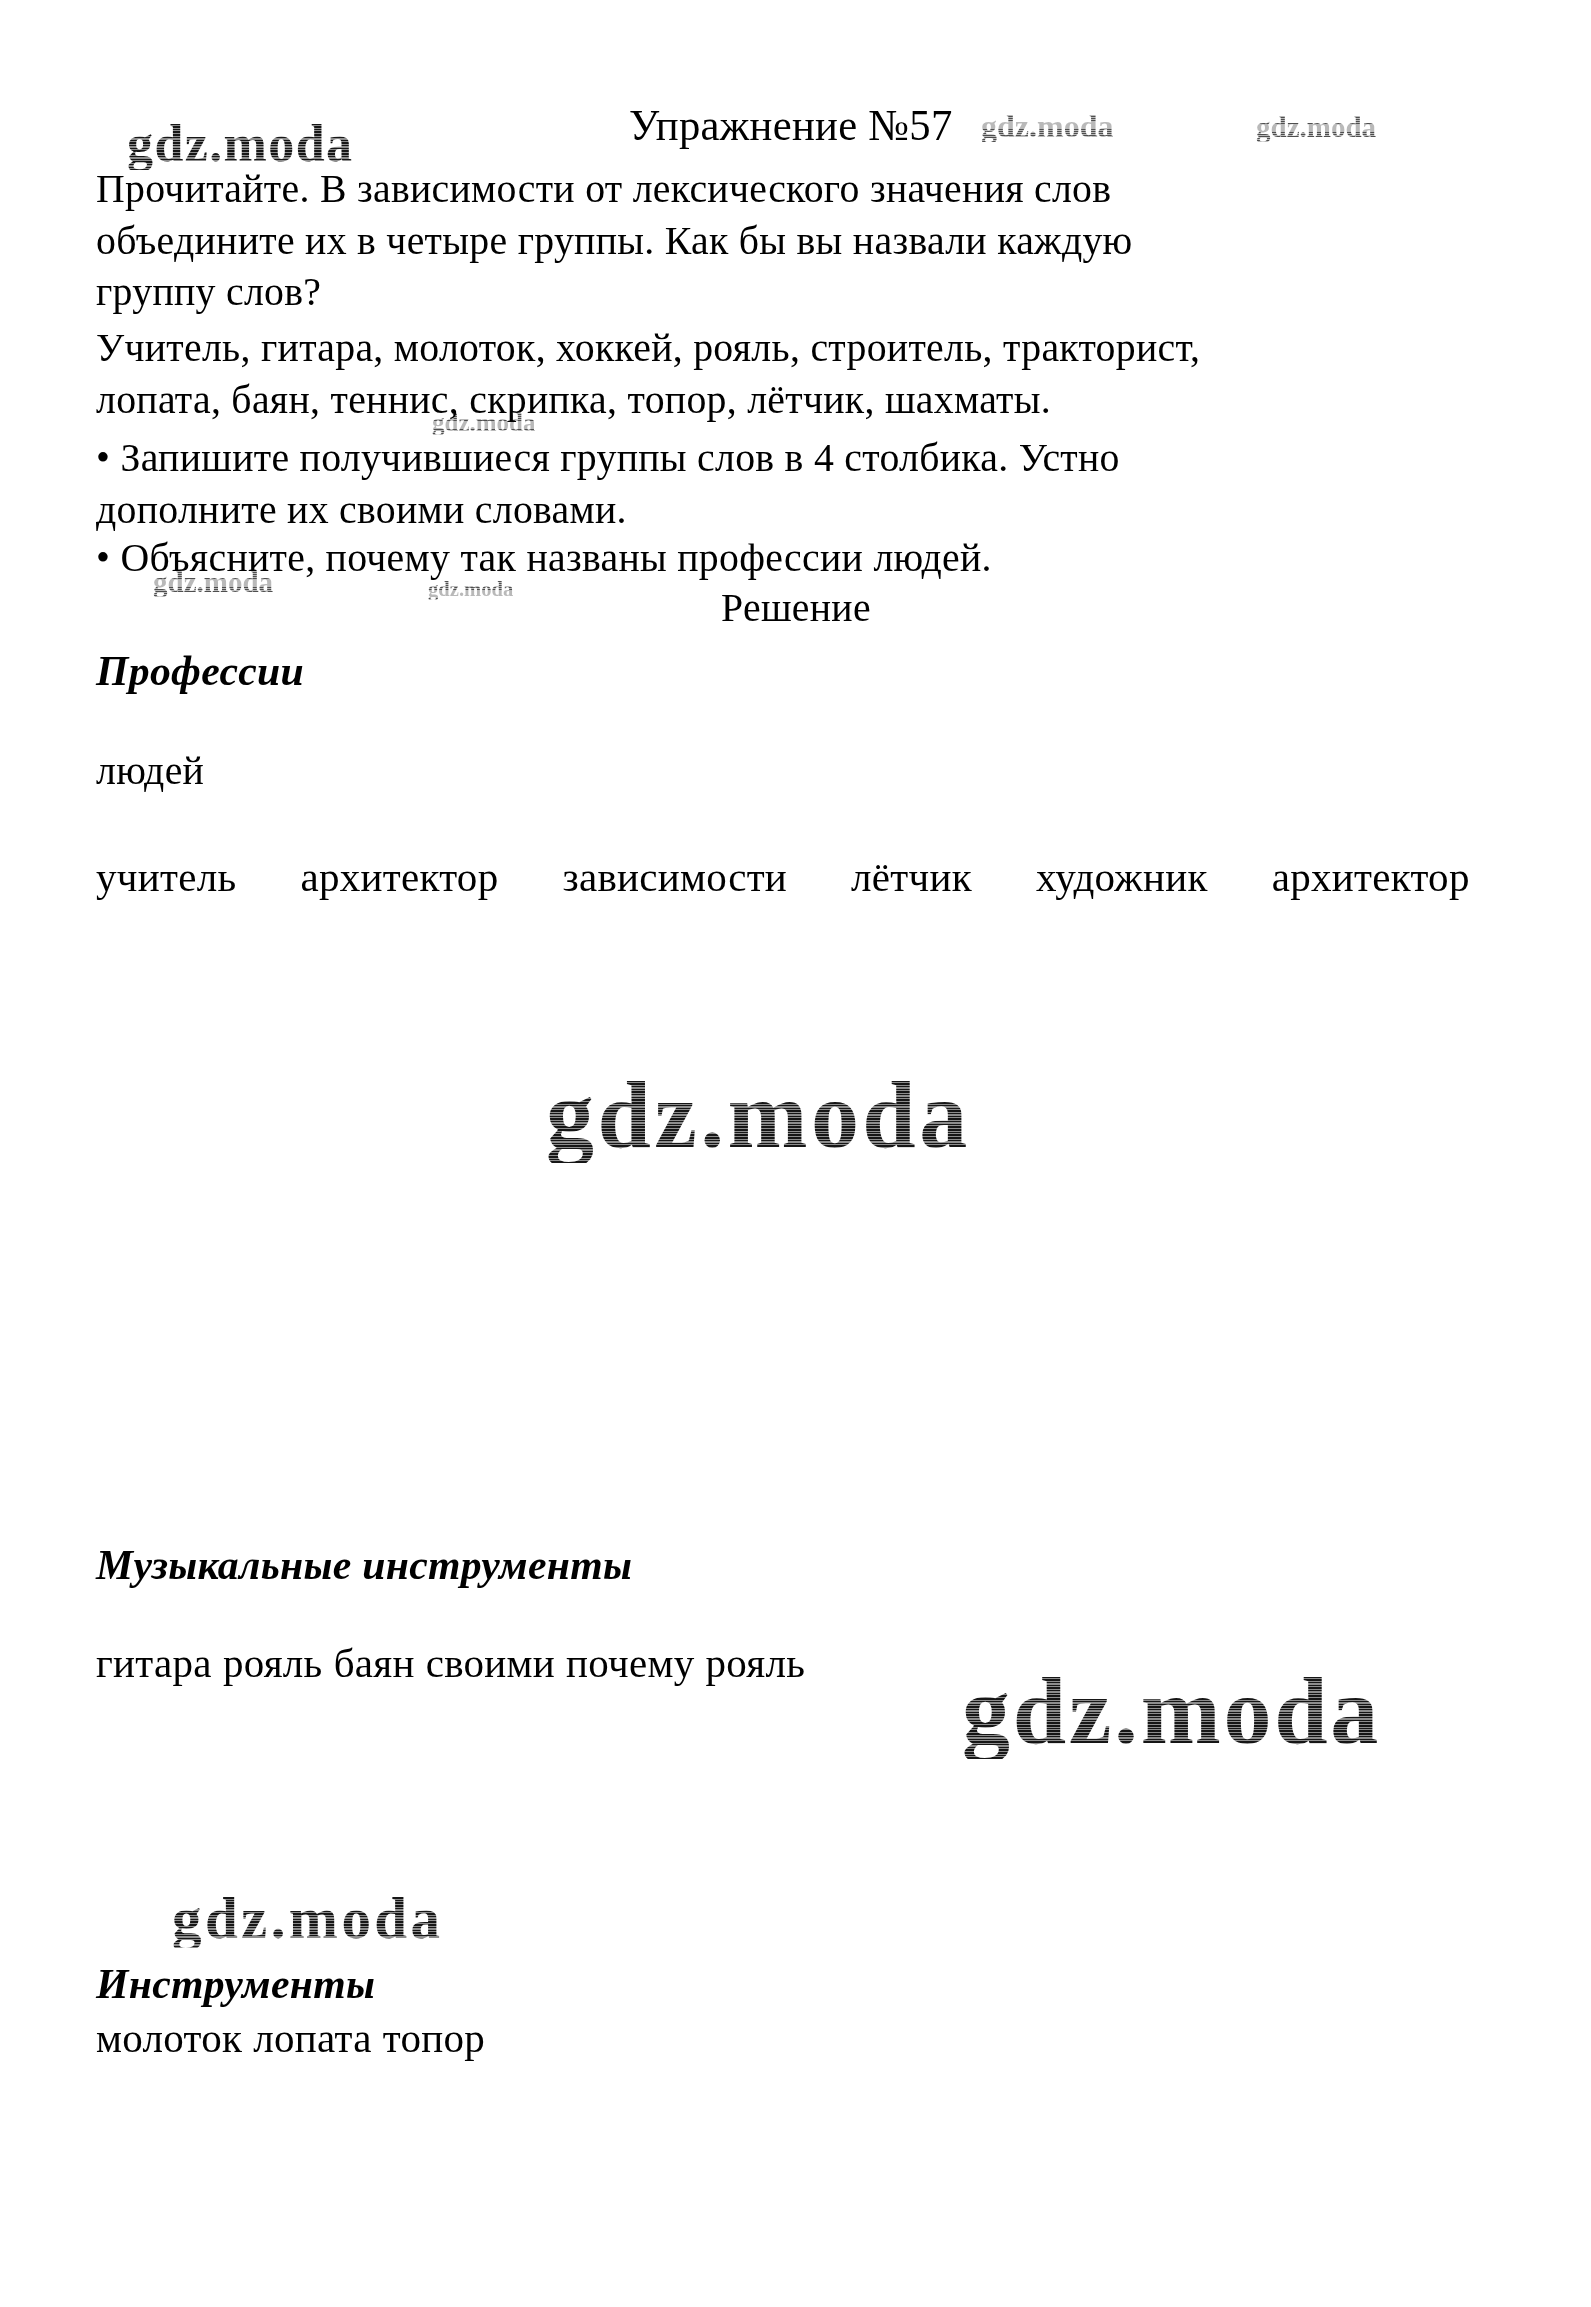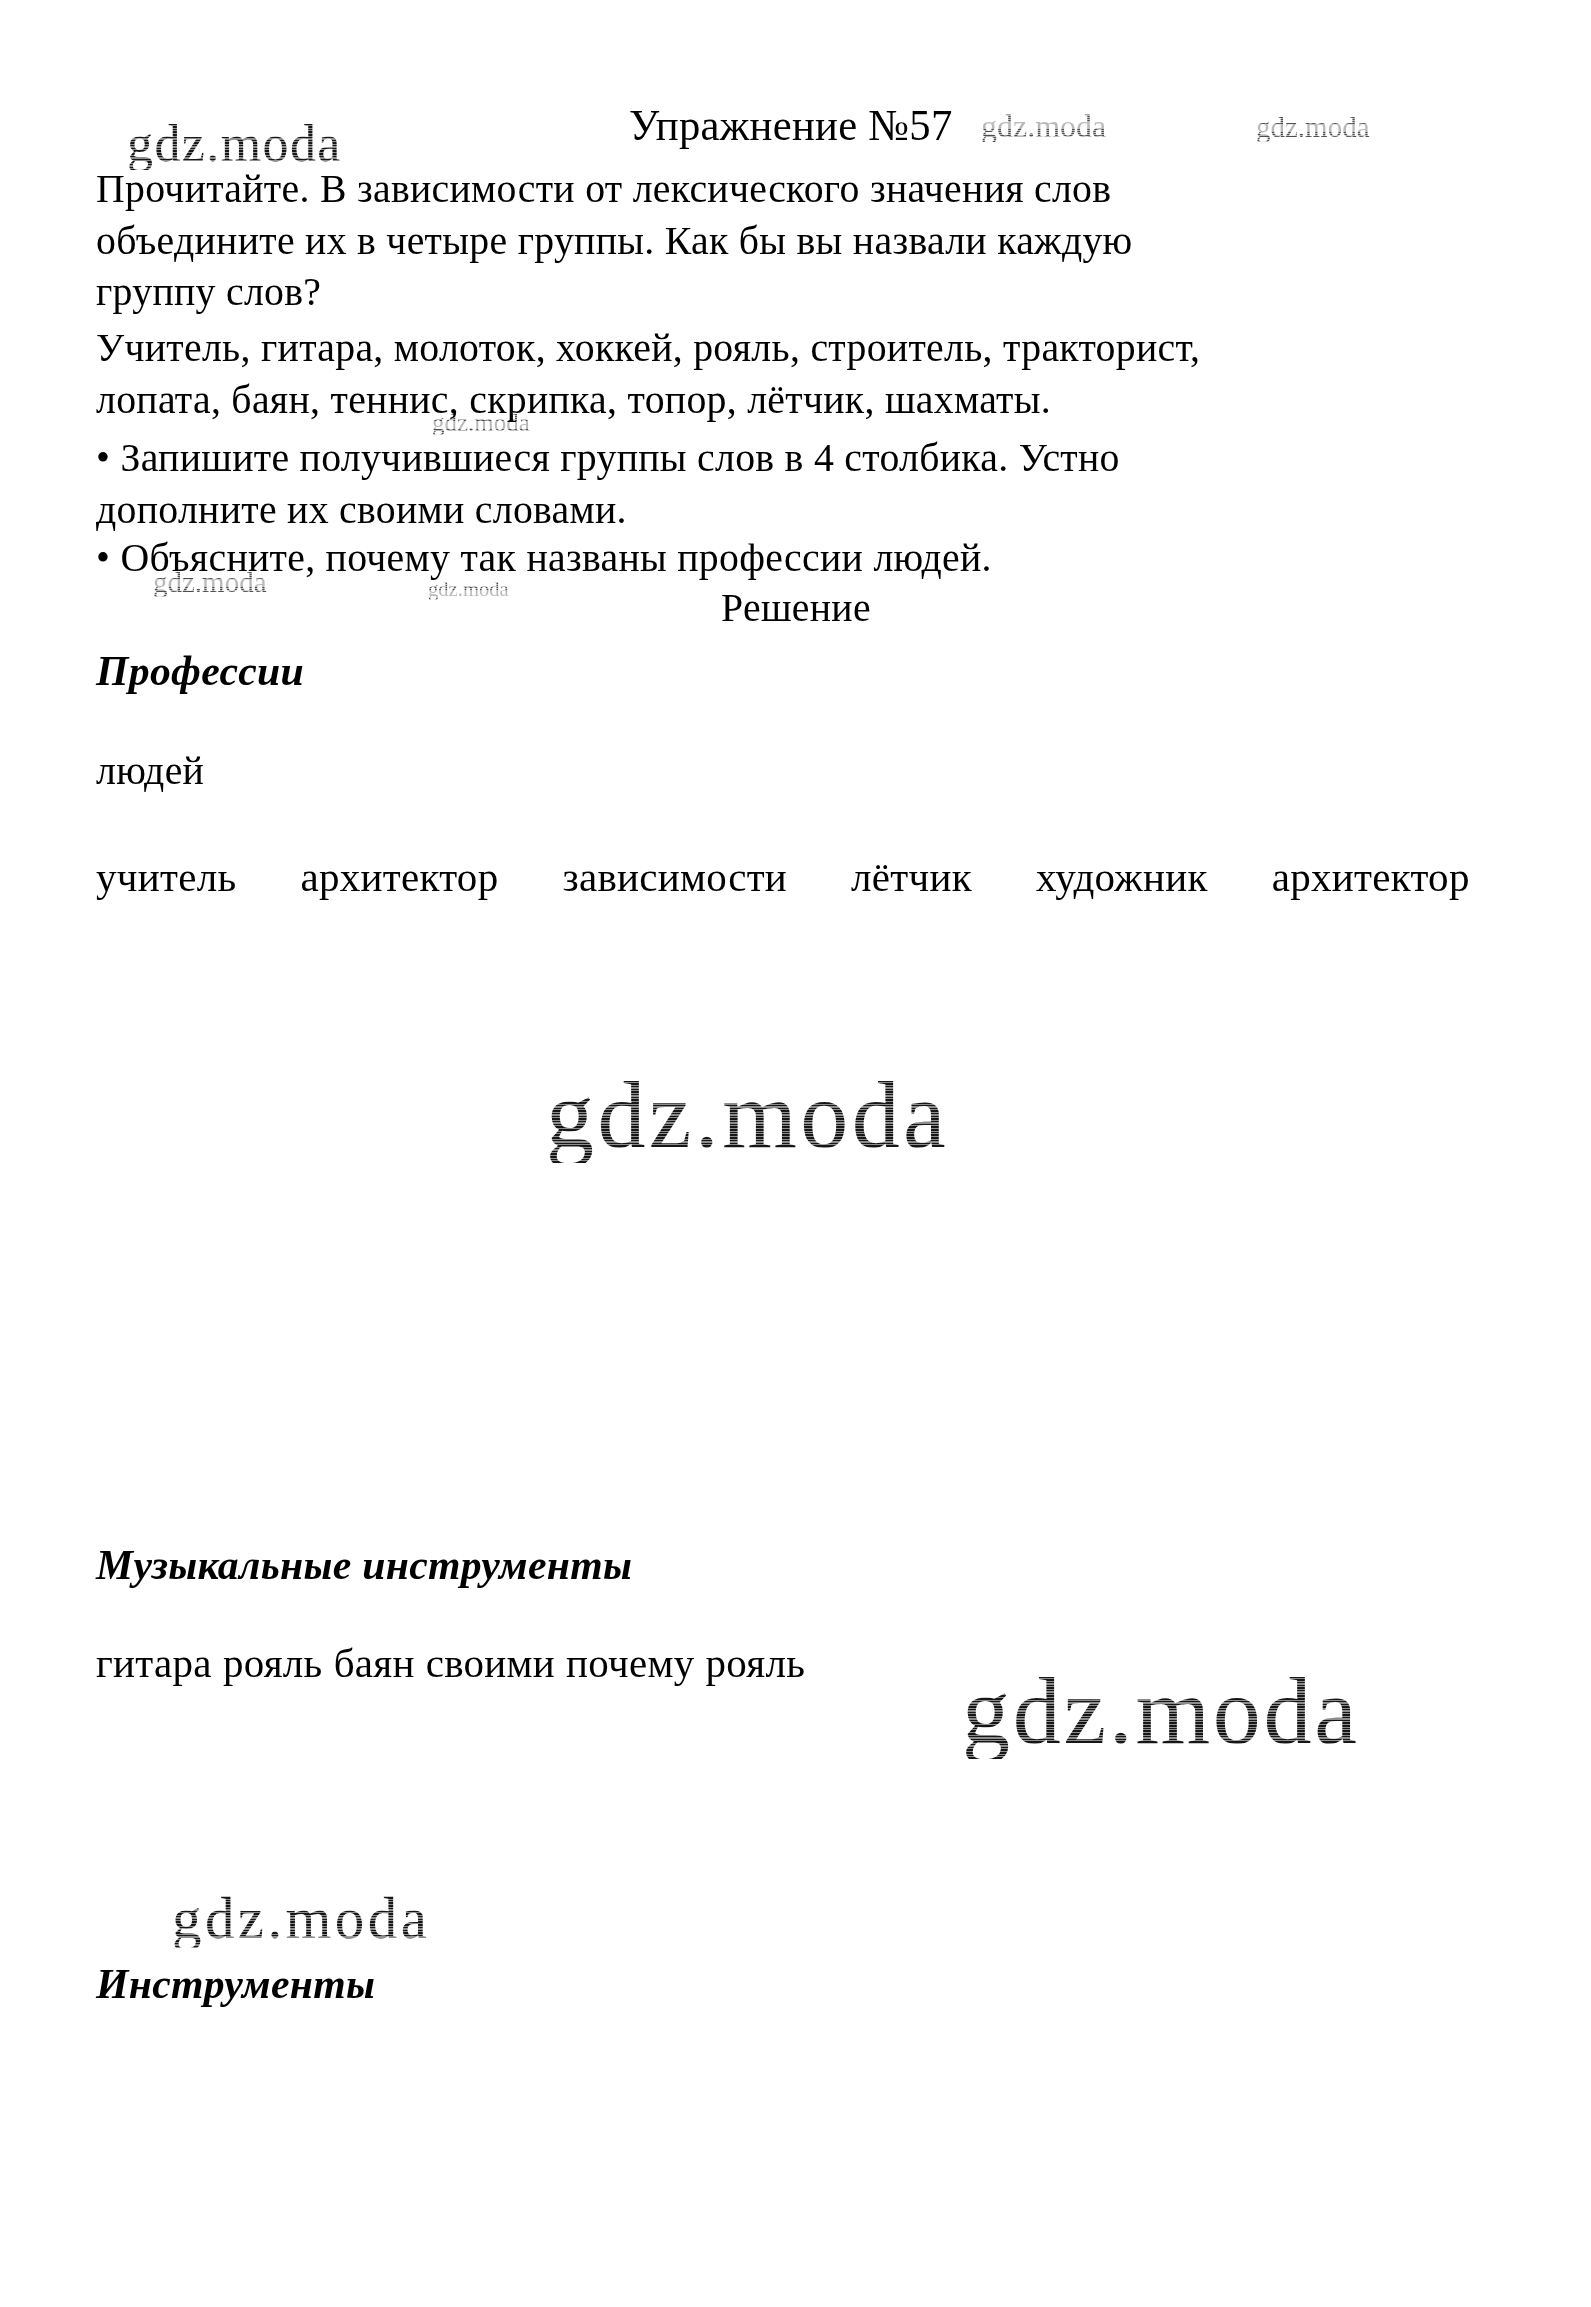--- a/index.html
+++ b/index.html
@@ -42,21 +42,21 @@
   }
   .word-list .word-item{white-space:nowrap;}
   .gap-wide{gap:64px;}   
   .gap-narrow{gap:11px;} 
 
   
   .wm{
     position:absolute;
     white-space:nowrap;
     font-family:"Liberation Serif", serif;
-    font-weight:normal;
+    font-weight:bold;
     color:#4a4a4a;
     line-height:1;
     user-select:none;
   }
   @supports ((-webkit-background-clip: text) or (background-clip: text)){
     .wm{
       color:transparent;
       background-image:repeating-linear-gradient(180deg,#161616 0px,#161616 1.4px,#8d8d8d 1.4px,#8d8d8d 2.7px);
       -webkit-background-clip:text;
       background-clip:text;
@@ -118,15 +118,20 @@
   <div class="word-list gap-narrow" style="left:96px;top:1598px;margin-top:44px;">
       <div class="word-item">гитара</div>
       <div class="word-item">рояль</div>
       <div class="word-item">баян</div>
       <div class="word-item">своими</div>
       <div class="word-item">почему</div>
       <div class="word-item">рояль</div>
     </div>
 
   <div class="tline ghead" style="left:96px;top:1962px;">Инструменты</div>
+  <div class="word-list gap-narrow" style="left:96px;top:2017px;">
+      <div class="word-item">молоток</div>
+      <div class="word-item">лопата</div>
+      <div class="word-item">топор</div>
+    </div>
 
 </div>
 
 
 </body></html>

